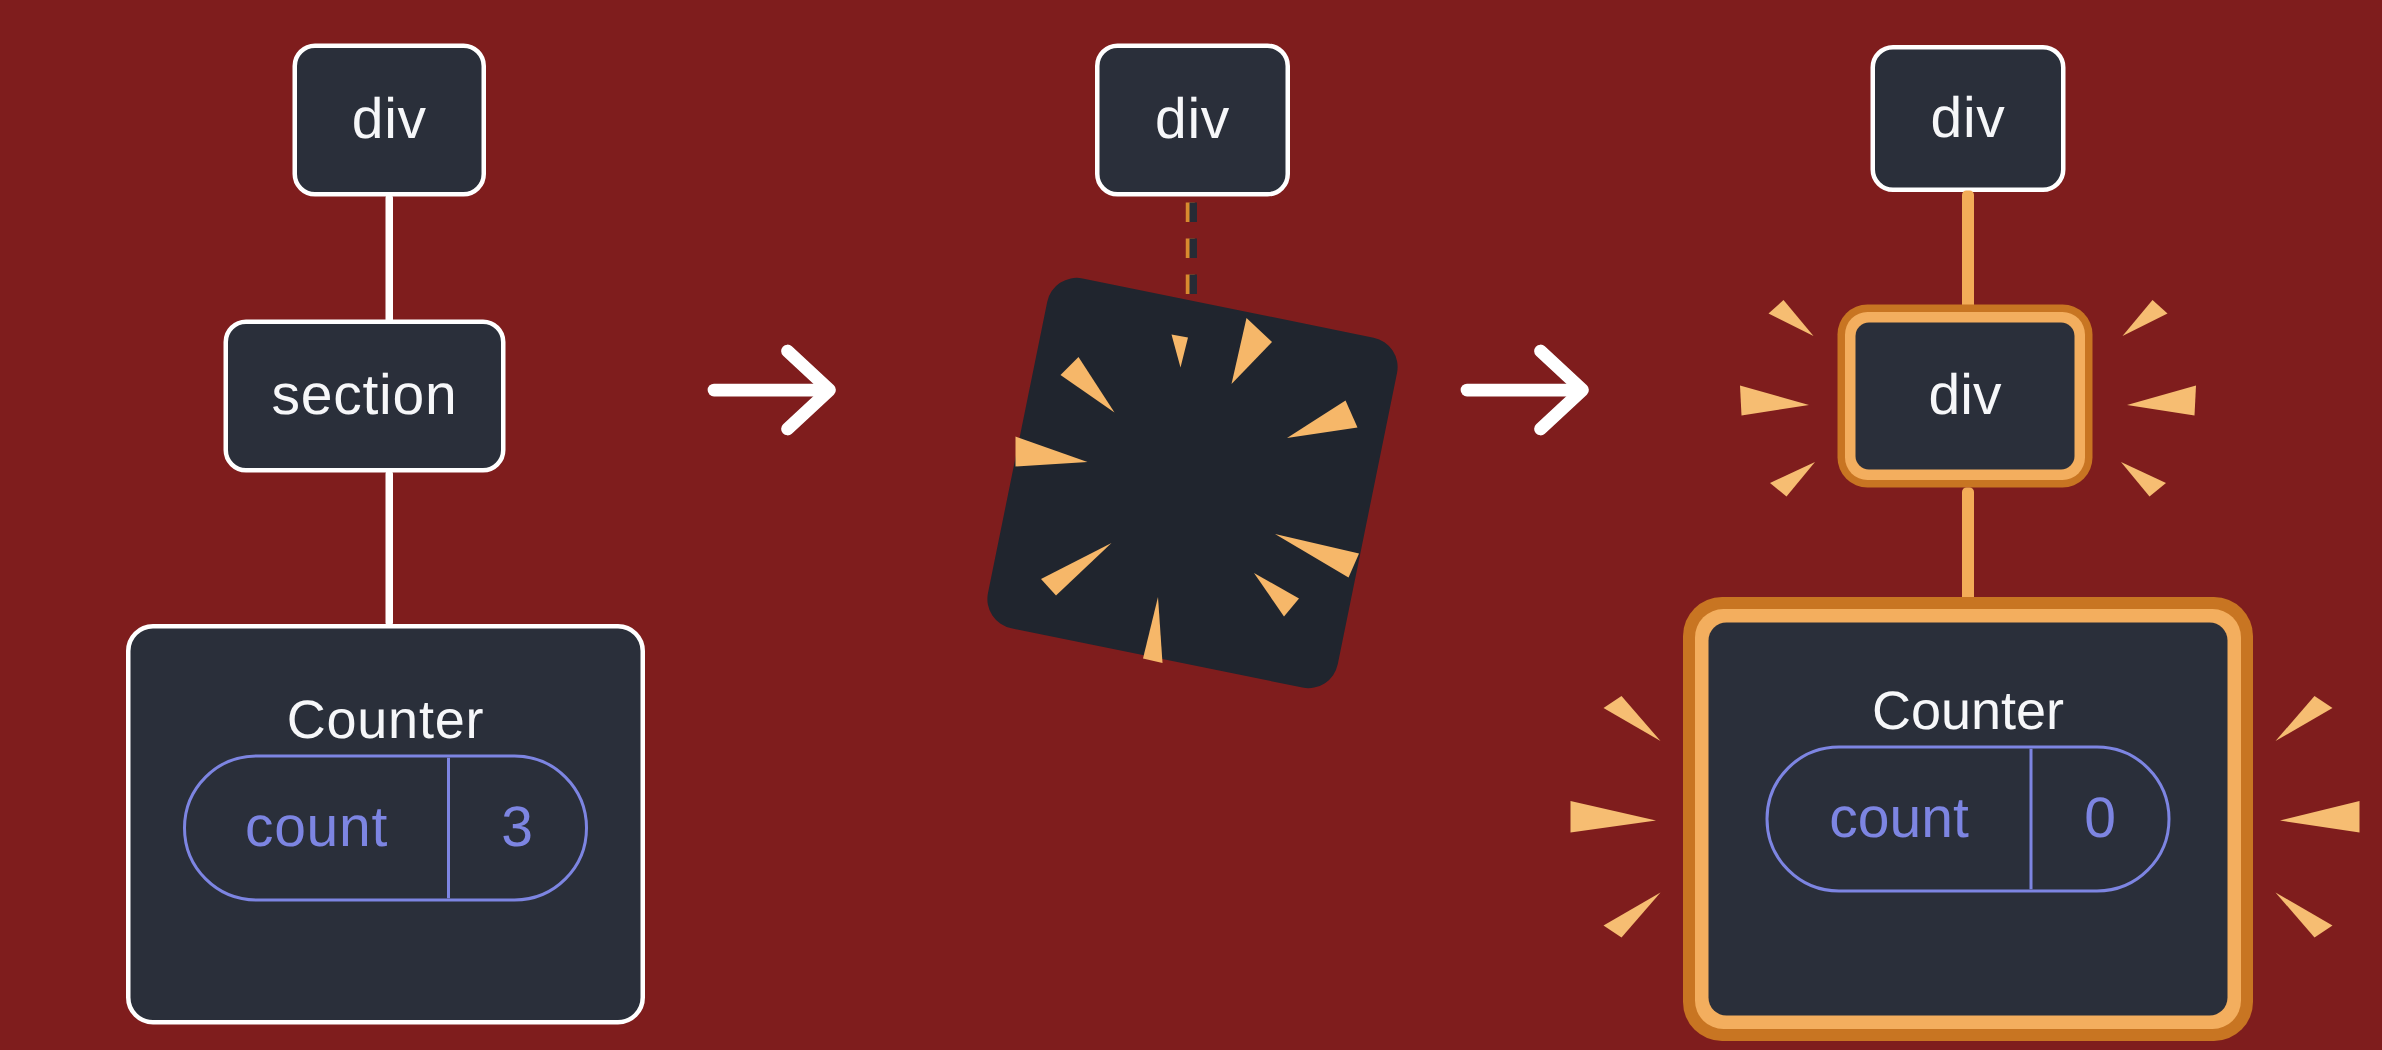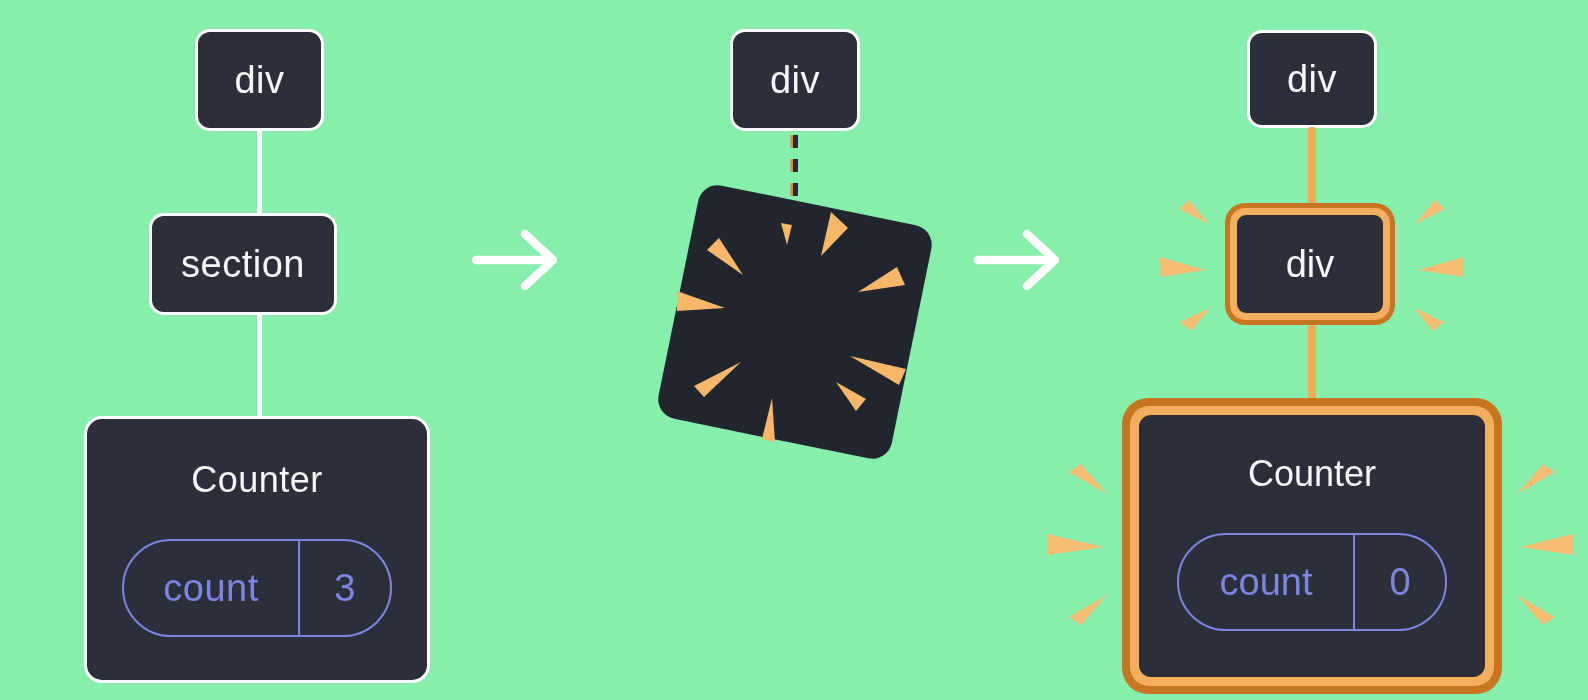--- a/index.html
+++ b/index.html
@@ -1,36 +1,36 @@
 <!DOCTYPE html>
 <html><head>
 <meta charset="utf-8">
 <style>
   html,body{margin:0;padding:0;background:#4a646e;}
   #canvas{
     position:relative;width:1588px;height:700px;overflow:hidden;
-    background:#86efac;
+    background:#7f1d1d;
     font-family:"Liberation Sans", sans-serif;
   }
   .abs{position:absolute;}
   .node{
     position:absolute;box-sizing:border-box;
     background:#2a2f3a;border:3px solid #ffffff;border-radius:15px;
     display:flex;align-items:center;justify-content:center;
     color:#f6f7f9;font-size:38px;letter-spacing:0.5px;
   }
   .vline{position:absolute;width:5px;background:#ffffff;border-radius:2px;}
   .oline{position:absolute;width:8px;background:#f3ac58;border-radius:3px;}
   .component{
     flex-direction:column;justify-content:flex-start;align-items:center;
     border-radius:18px;
   }
   .component .title{margin-top:38px;font-size:36px;line-height:46px;color:#f6f7f9;}
   .pill{
-    box-sizing:border-box;margin-top:36px;width:270px;height:98px;
+    box-sizing:border-box;width:270px;height:98px;
     border:2px solid #7d85e2;border-radius:49px;display:flex;overflow:hidden;
     color:#7d85e2;font-size:38px;
   }
   .pill .cell-label{
     box-sizing:border-box;width:176px;border-right:2px solid #7d85e2;
     display:flex;align-items:center;justify-content:center;
   }
   .pill .cell-value{flex:1;display:flex;align-items:center;justify-content:center;}
   
   .ring-outer{position:absolute;box-sizing:border-box;background:#c87522;}

